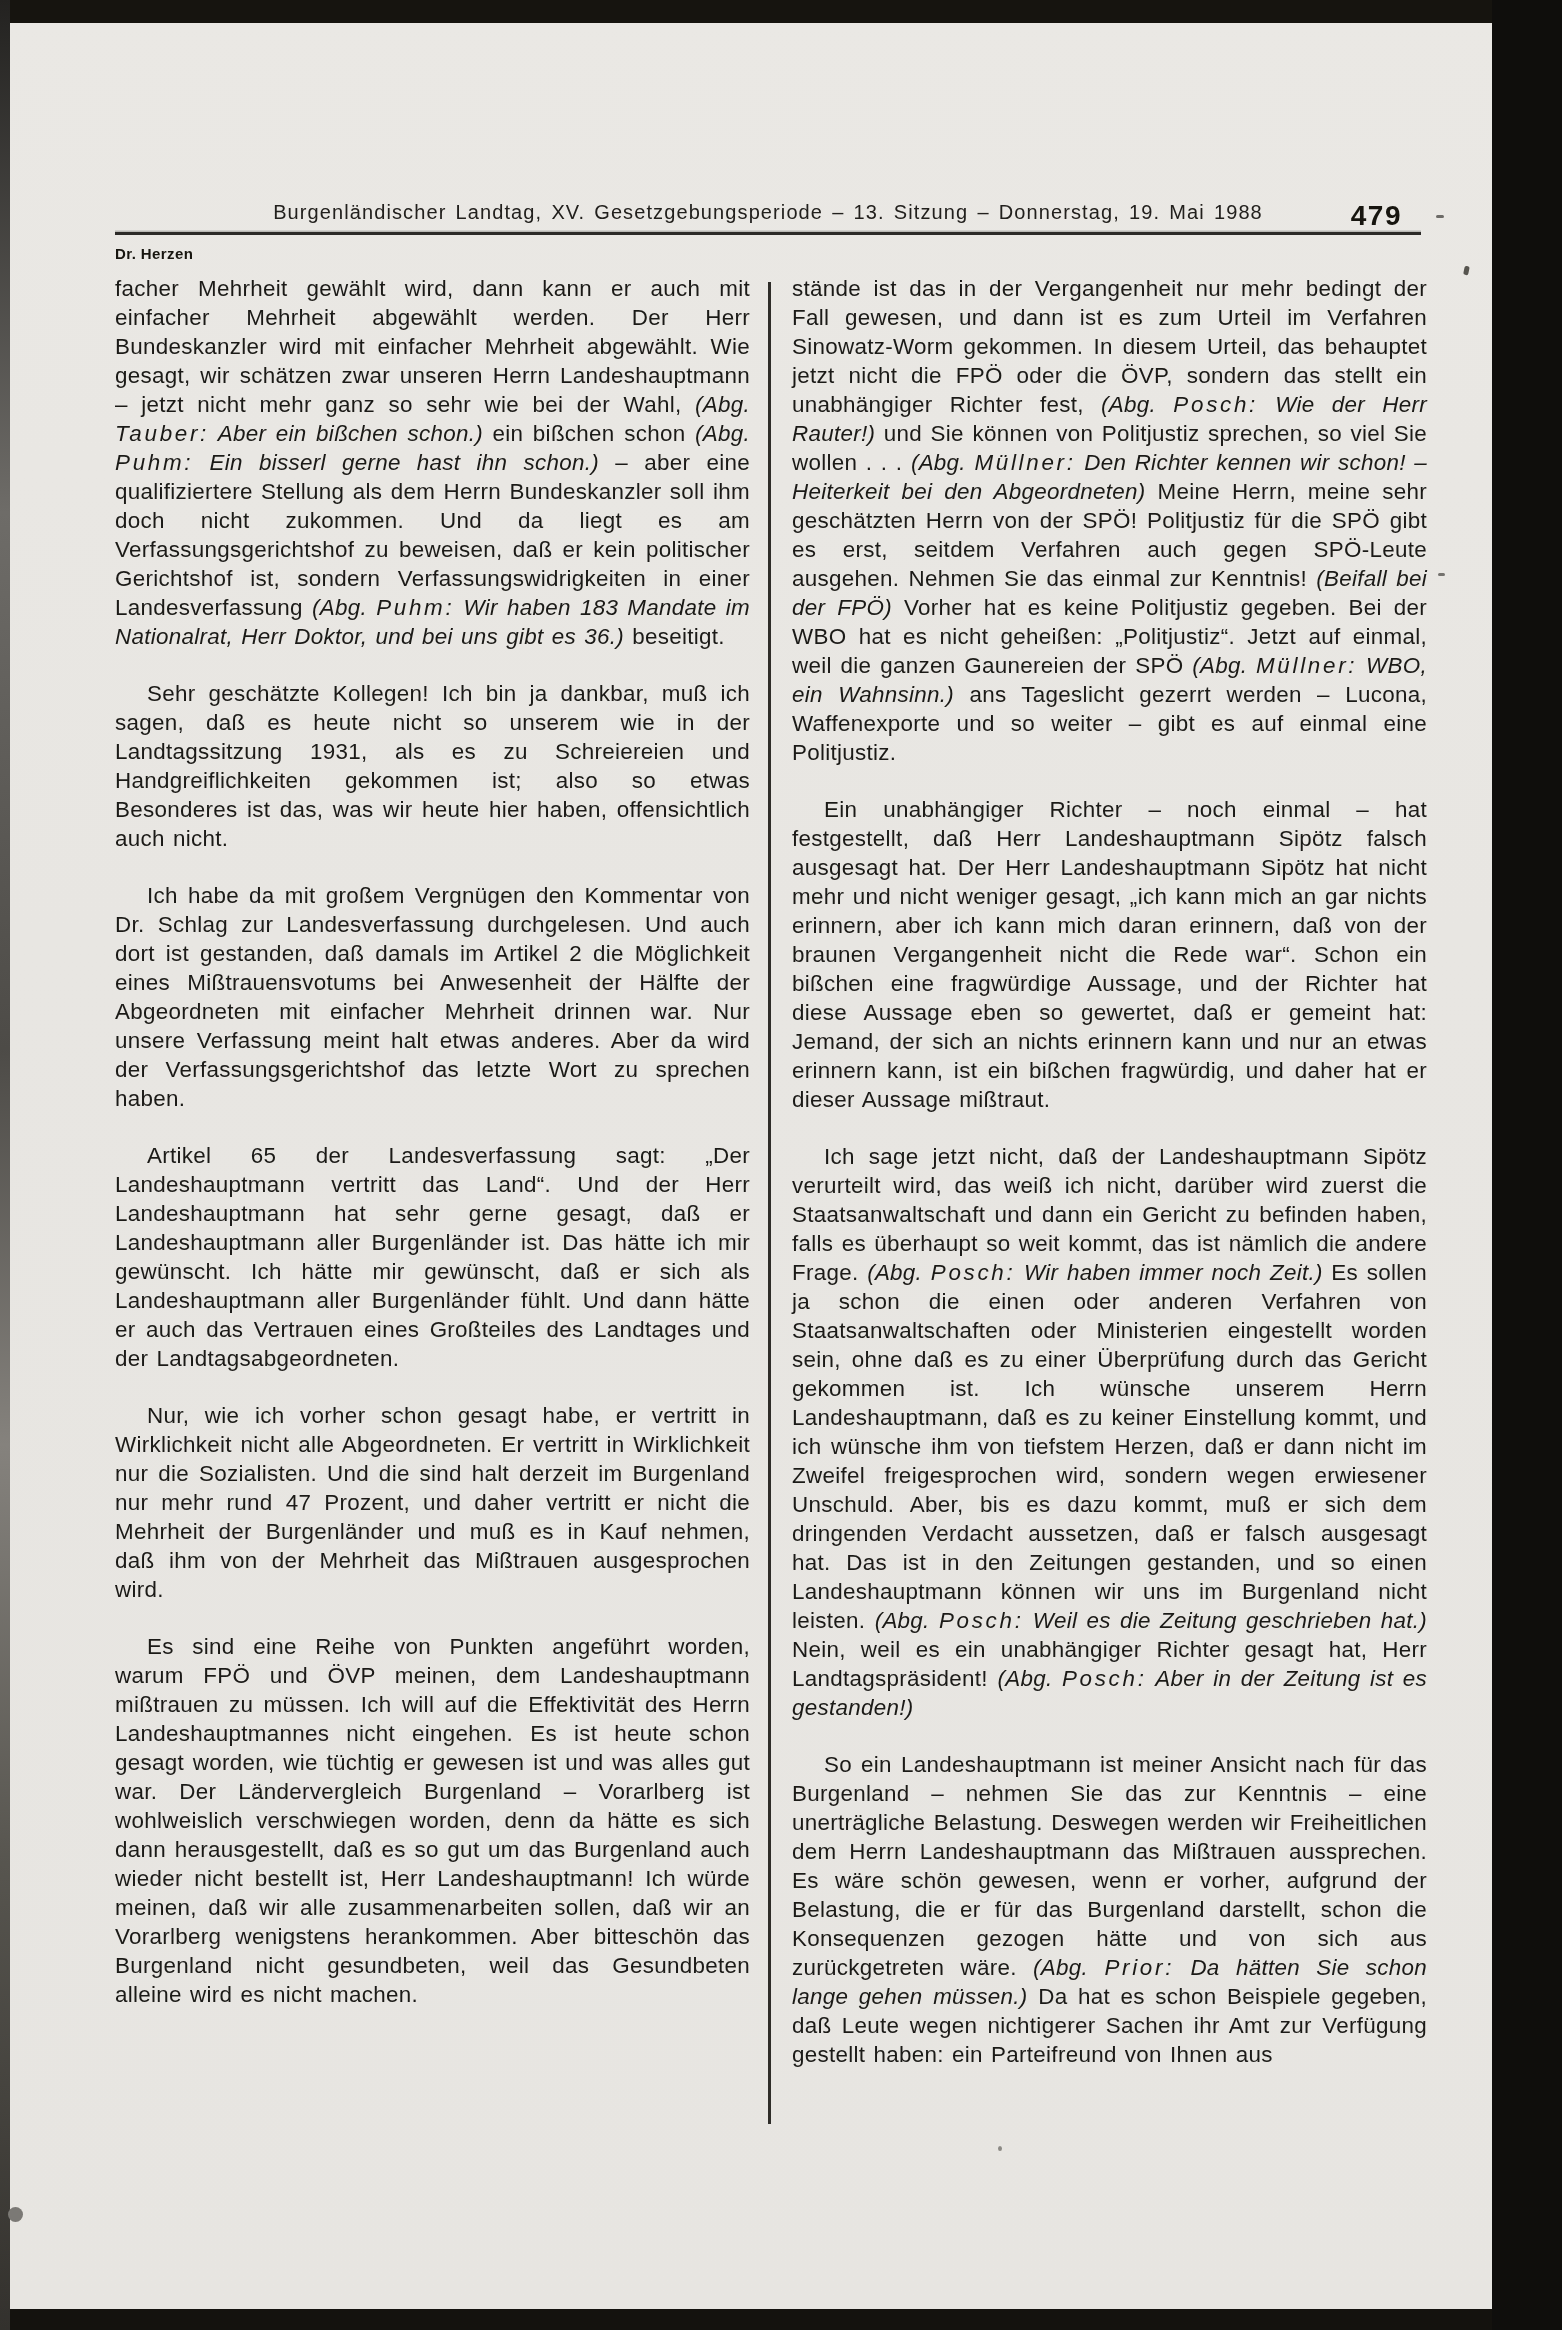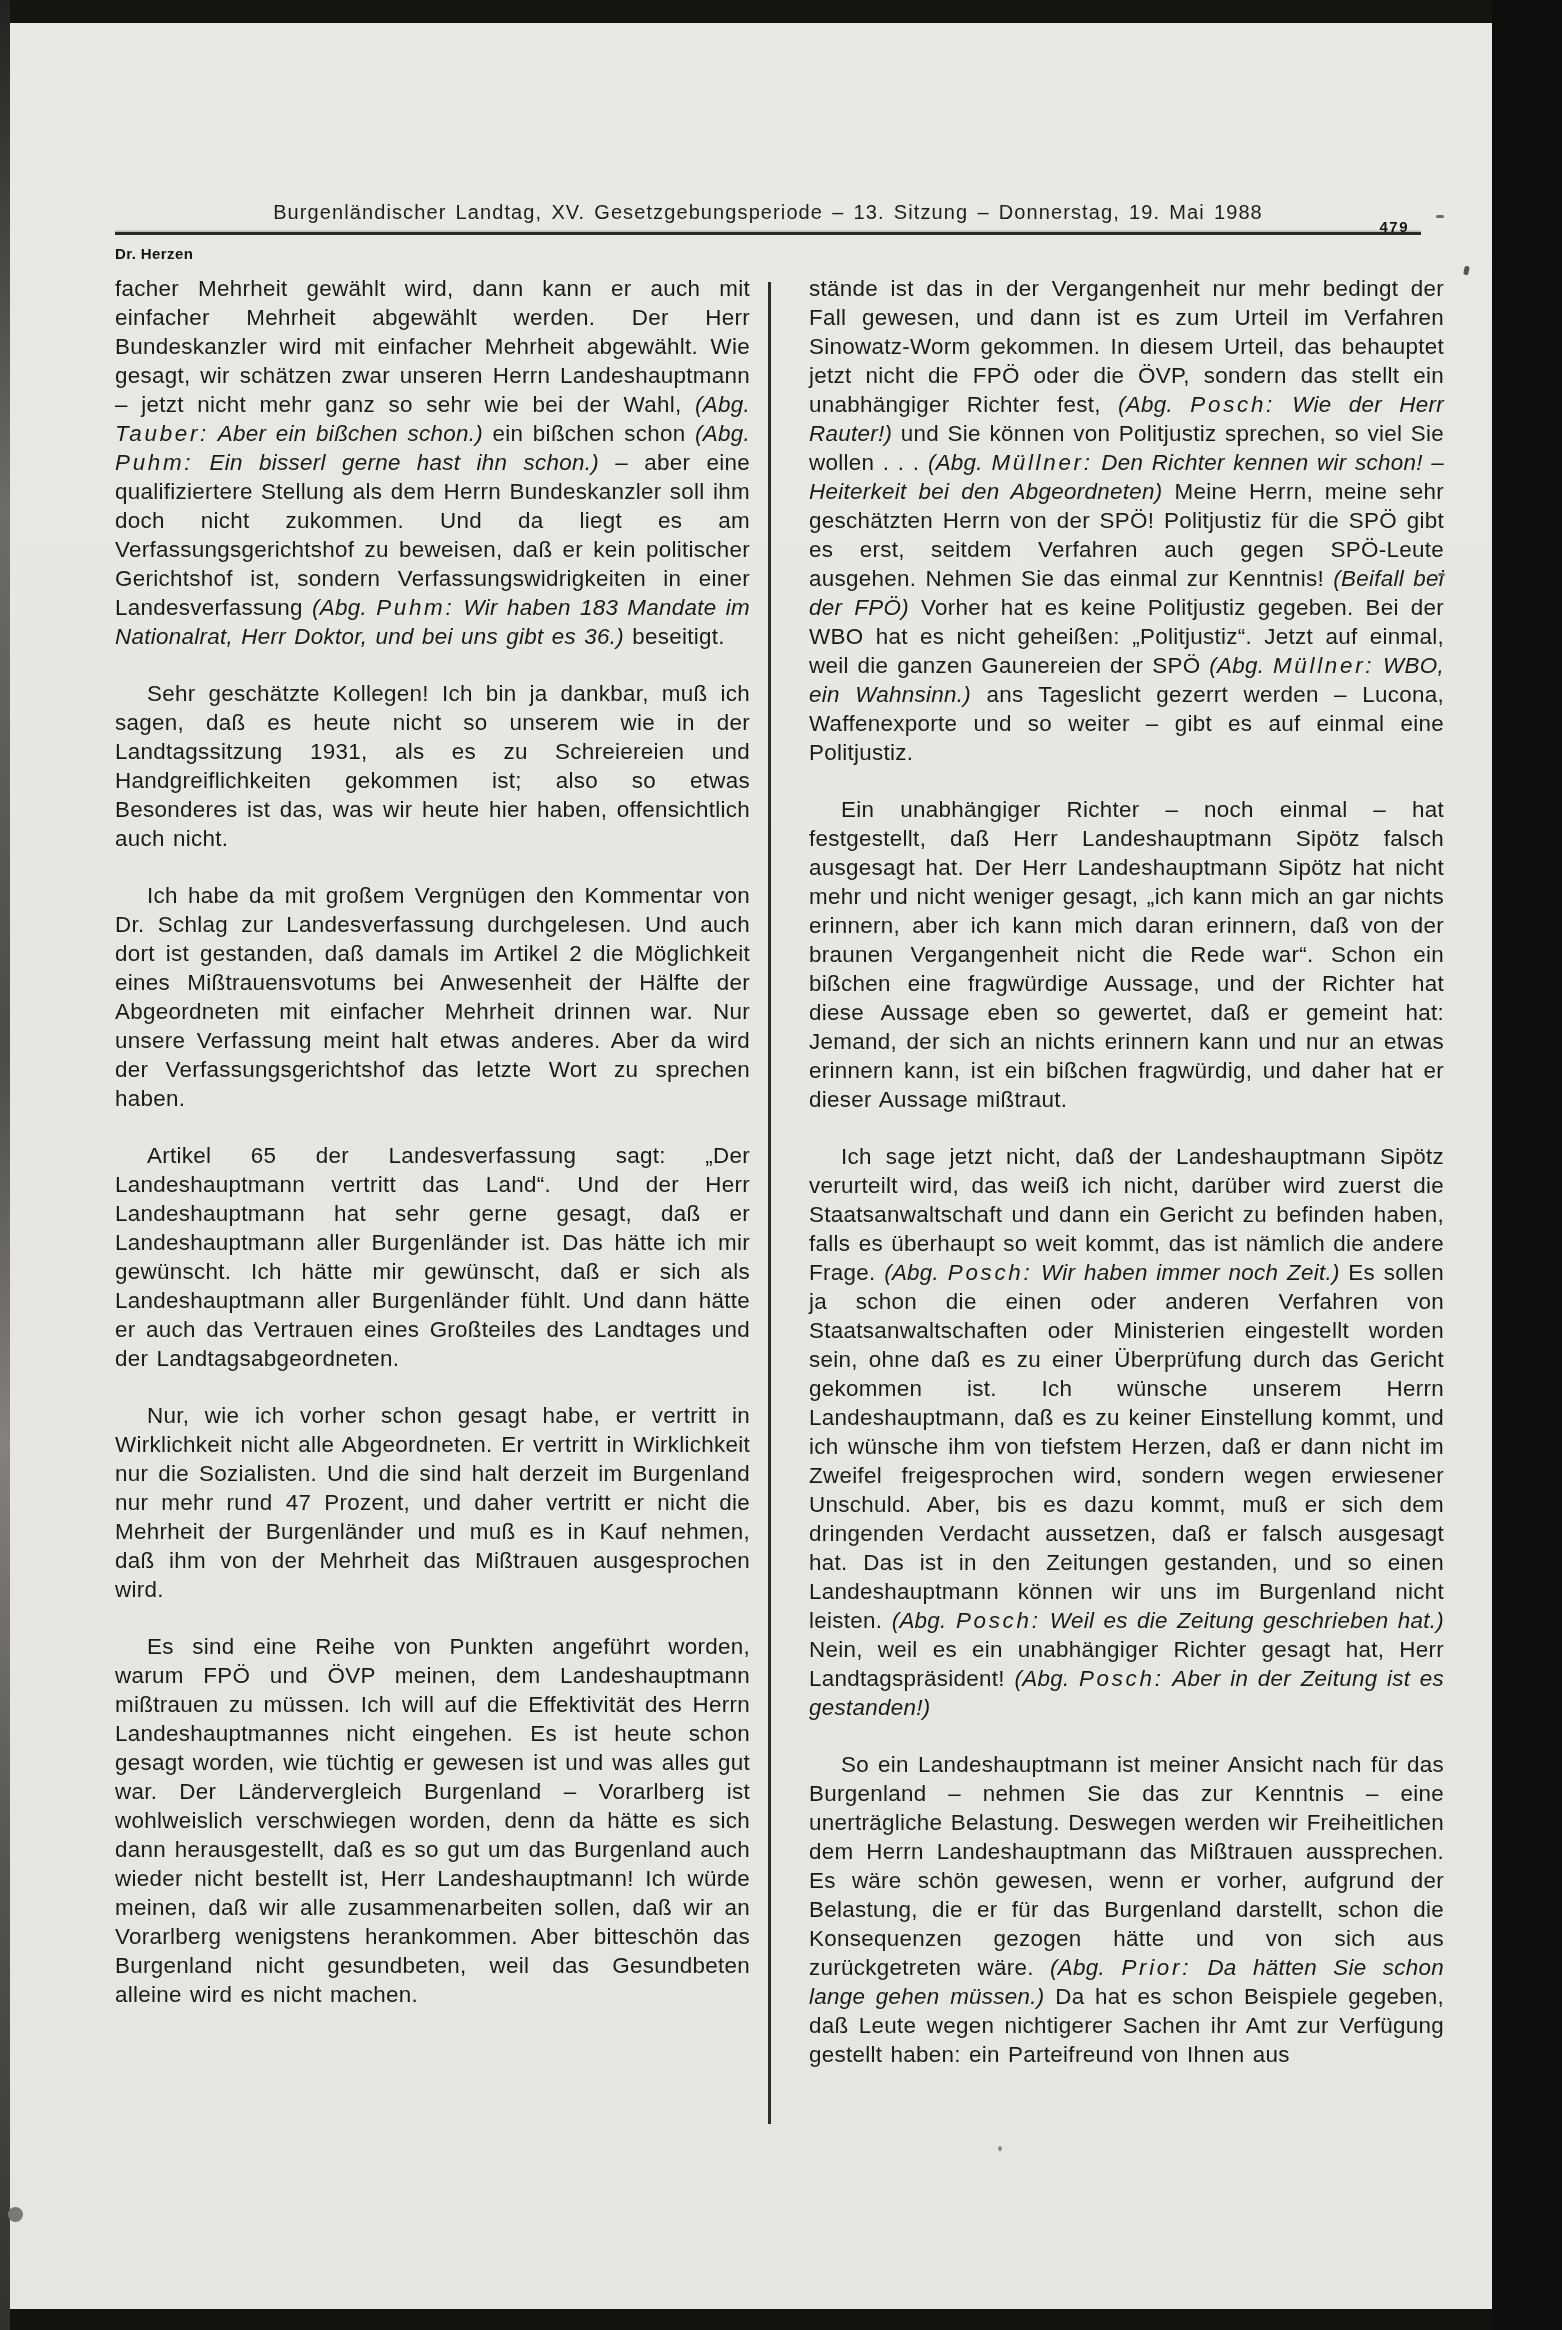--- a/index.html
+++ b/index.html
@@ -24,33 +24,33 @@
   .speck.dot{border-radius:50%;}
   
   .header{position:absolute;left:115px;top:201px;width:1306px;z-index:1;}
   .header-row{position:relative;height:29px;}
   .header-title{
     display:block;text-align:center;
     font-size:20px;letter-spacing:1.1px;word-spacing:2.5px;
     color:#22201d;white-space:nowrap;
   }
   .header-pagenum{
-    position:absolute;right:12px;top:-1px;
-    font-size:15px;font-weight:bold;letter-spacing:1.5px;color:#17150f;margin-top:18px;
+    position:absolute;right:19px;top:-1px;
+    font-size:28px;font-weight:bold;letter-spacing:1.5px;color:#17150f;
   }
   .header-rule{height:3px;background:#2c2a27;margin-top:2px;box-shadow:0 -1.5px 0 rgba(44,42,39,.25);}
   .speaker{margin-top:10px;font-size:15px;font-weight:bold;letter-spacing:0.4px;color:#17150f;}
   
   .column{
     position:absolute;top:274px;width:635px;z-index:1;
     text-align:justify;
     hyphens:auto;-webkit-hyphens:auto;
   }
   .column.left{left:115px;}
-  .column.right{left:792px;margin-left:17px;}
+  .column.right{left:792px;}
   .divider{position:absolute;left:768px;top:282px;width:2.5px;height:1842px;background:#2f2d29;z-index:1;}
   .para{
     margin:0 0 28px 0;
     font-size:22.4px;line-height:29px;
     letter-spacing:0.3px;word-spacing:1.7px;
     text-indent:32px;
   }
   .para.cont{text-indent:0;}
   .it{font-style:italic;}
   .sp{letter-spacing:2.7px;}

